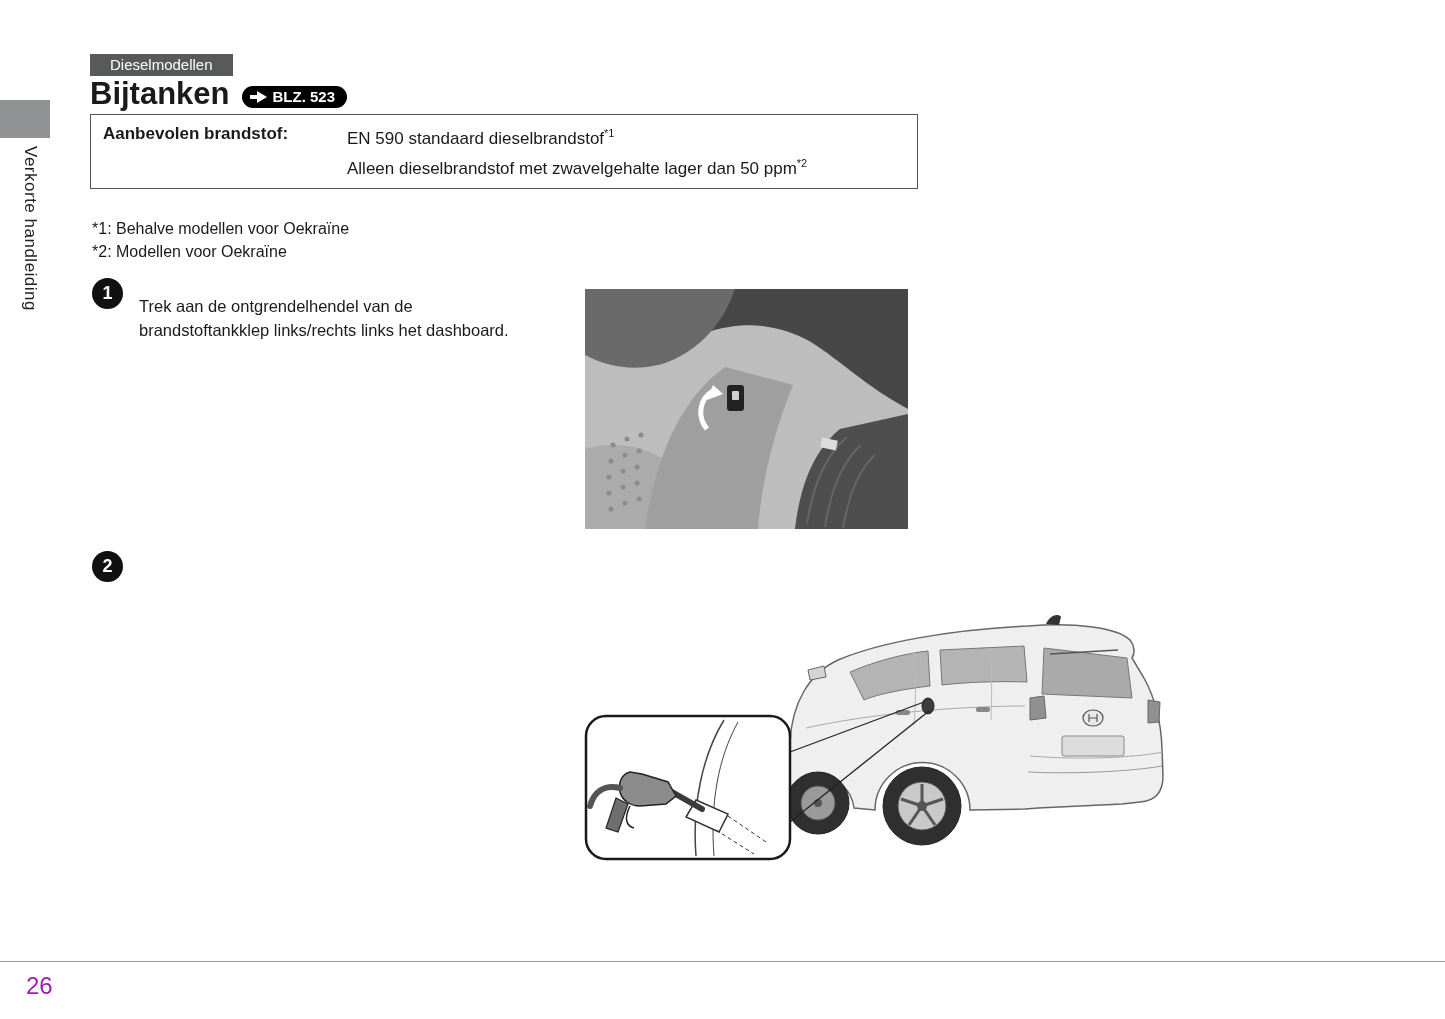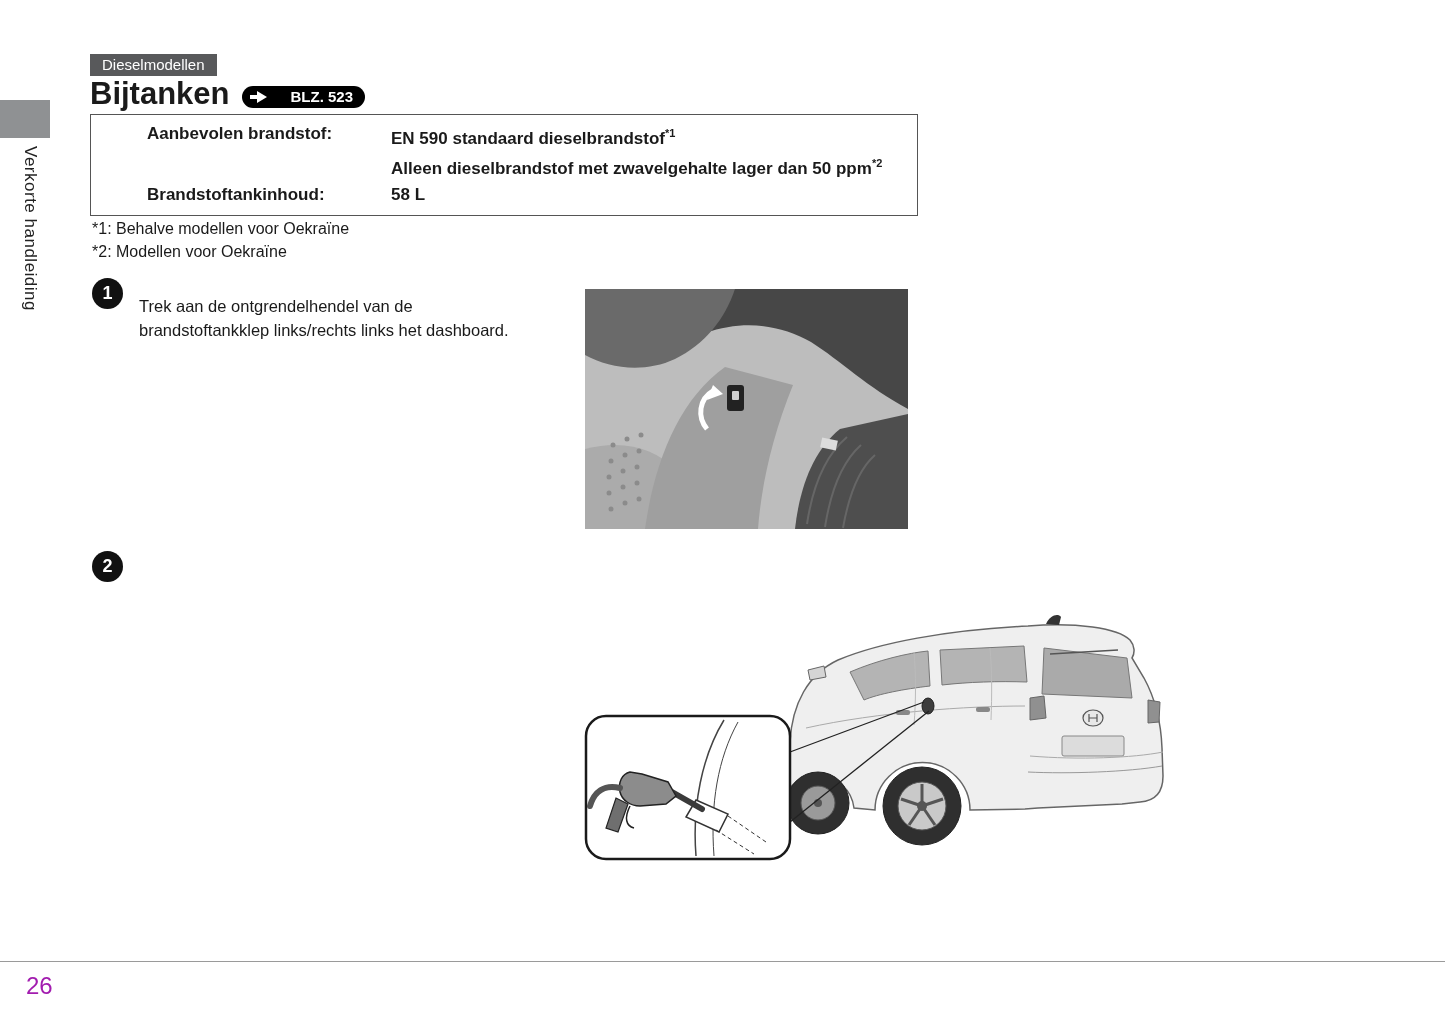--- a/index.html
+++ b/index.html
@@ -23,47 +23,47 @@
   .side-label {
     position: absolute; left: 20px; top: 146px;
     writing-mode: vertical-rl;
     font-size: 17px; color: #222; letter-spacing: 0.5px;
   }
 
   
   .model-badge {
     position: absolute; left: 90px; top: 54px;
     background: #58595b; color: #fff;
-    font-size: 15px; padding: 2px 12px 3px;
+    font-size: 15px; padding: 2px 20px 3px;
   }
   .title-row {
     position: absolute; left: 90px; top: 76px;
     display: flex; align-items: center; gap: 12px; text-align: center;
   }
   .title { font-size: 31px; font-weight: bold; margin: 0; }
   .page-ref-pill {
-    display: inline-flex; align-items: center; gap: 23px;
+    display: inline-flex; align-items: center; gap: 5px;
     background: #000; color: #fff;
     border-radius: 13px; padding: 3px 12px 4px 8px;
     font-size: 15px; font-weight: bold; line-height: 1;
     margin-top: 6px;
   }
   .ref-arrow { width: 18px; height: 12px; display: block; }
 
   
   .fuel-table {
     position: absolute; left: 90px; top: 114px;
     width: 828px;
     border: 1px solid #555;
     padding: 5px 0 7px;
     background: #fff;
   }
   .ft-row { display: flex; padding: 1px 12px; }
-  .ft-label { width: 244px; flex-shrink: 0; font-weight: bold; font-size: 17px; line-height: 25px; margin-left: 44px; }
-  .ft-value { font-weight: bold; font-size: 17px; }
+  .ft-label { width: 244px; flex-shrink: 0; font-weight: bold; font-size: 17px; line-height: 25px; }
+  .ft-value { font-weight: normal; font-size: 17px; }
   .ft-line { line-height: 25px; }
   sup { font-size: 11px; }
 
   
   .footnotes {
     position: absolute; left: 92px; top: 217px;
     font-size: 16px; line-height: 23px;
   }
 
   
@@ -118,26 +118,20 @@
       <span>BLZ. 523</span>
     </span>
   </div>
 
   <div class="fuel-table">
     <div class="ft-row">
       <div class="ft-label">Aanbevolen brandstof:</div>
       <div class="ft-value">
         <div class="ft-line"><span>EN 590 standaard dieselbrandstof</span><sup>*1</sup></div>
         <div class="ft-line"><span>Alleen dieselbrandstof met zwavelgehalte lager dan 50 ppm</span><sup>*2</sup></div>
-      </div>
-    </div>
-    <div class="ft-row">
-      <div class="ft-label">Brandstoftankinhoud:</div>
-      <div class="ft-value">
-        <div class="ft-line">58 L</div>
       </div>
     </div>
   </div>
 
   <div class="footnotes">
     <div>*1: Behalve modellen voor Oekraïne</div>
     <div>*2: Modellen voor Oekraïne</div>
   </div>
 
   <div class="step step-1">

